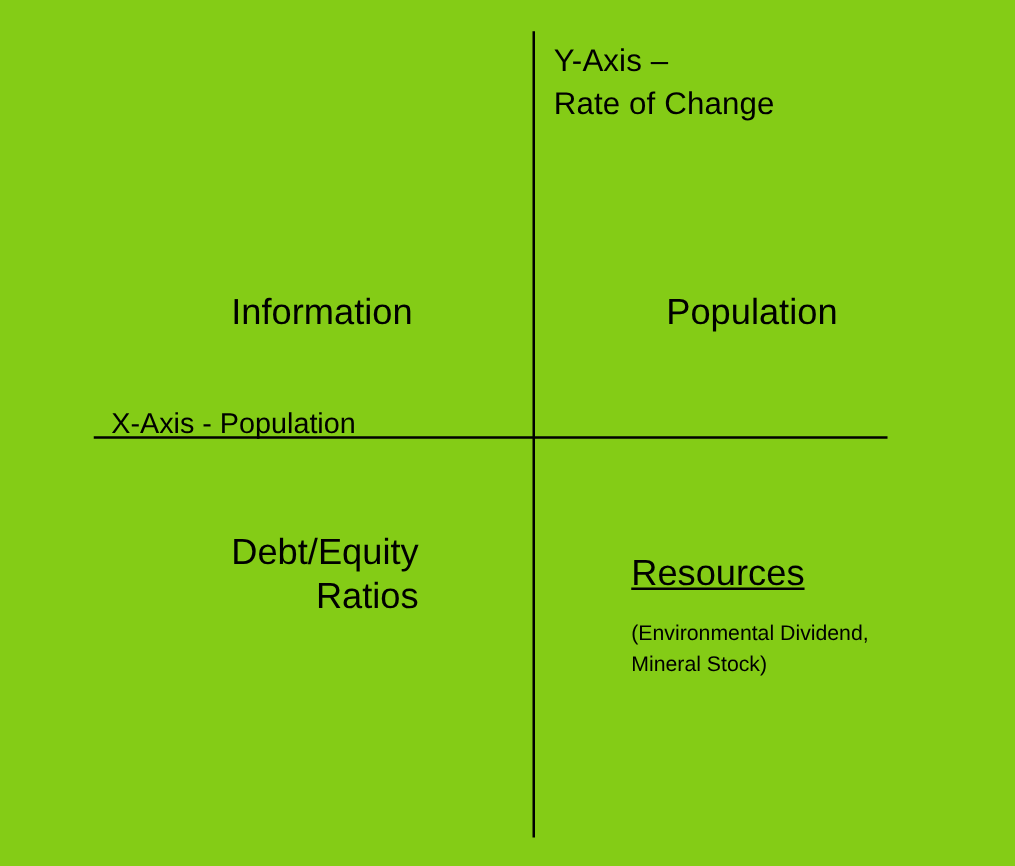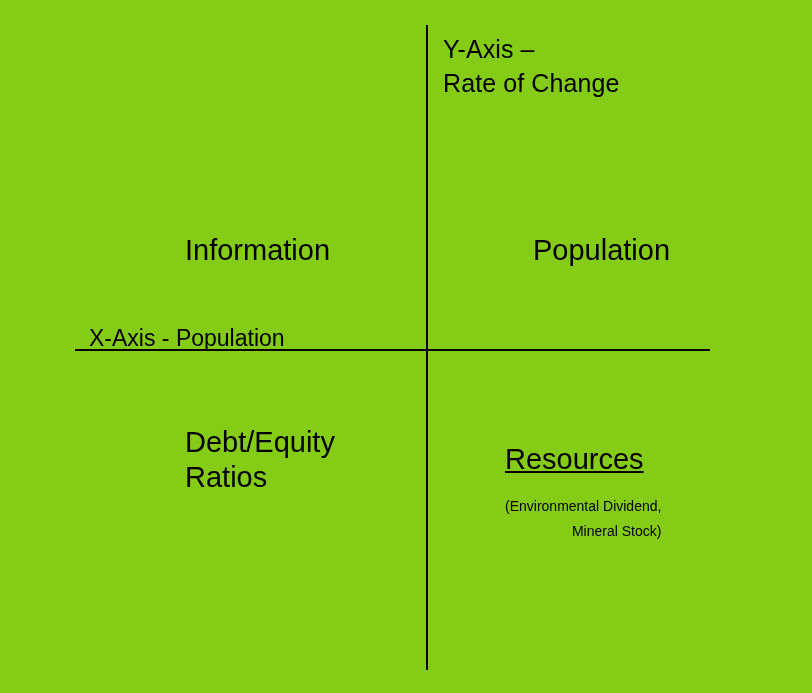--- a/index.html
+++ b/index.html
@@ -72,37 +72,37 @@
     top: 232px;
     font-size: 29px;
     line-height: 36px;
     margin-left: 28px;
   }
   .q-debt {
     left: 185px;
     top: 425px;
     font-size: 29px;
     line-height: 35px;
+    text-align: right;
   }
   .q-resources {
     left: 505px;
     top: 424px;
   }
   .q-resources .res-title {
     display: block;
     font-size: 29px;
     line-height: 34px;
     text-decoration: underline;
   }
   .q-resources .res-sub {
     display: block;
-    font-size: 14px;
+    font-size: 17px;
     line-height: 25px;
     white-space: pre-line;
-    text-align: right;
   }
 </style>
 </head>
 <body>
 
 <div id="canvas">
 
   <div class="axis-vertical"></div>
 
   <div class="axis-horizontal"></div>

